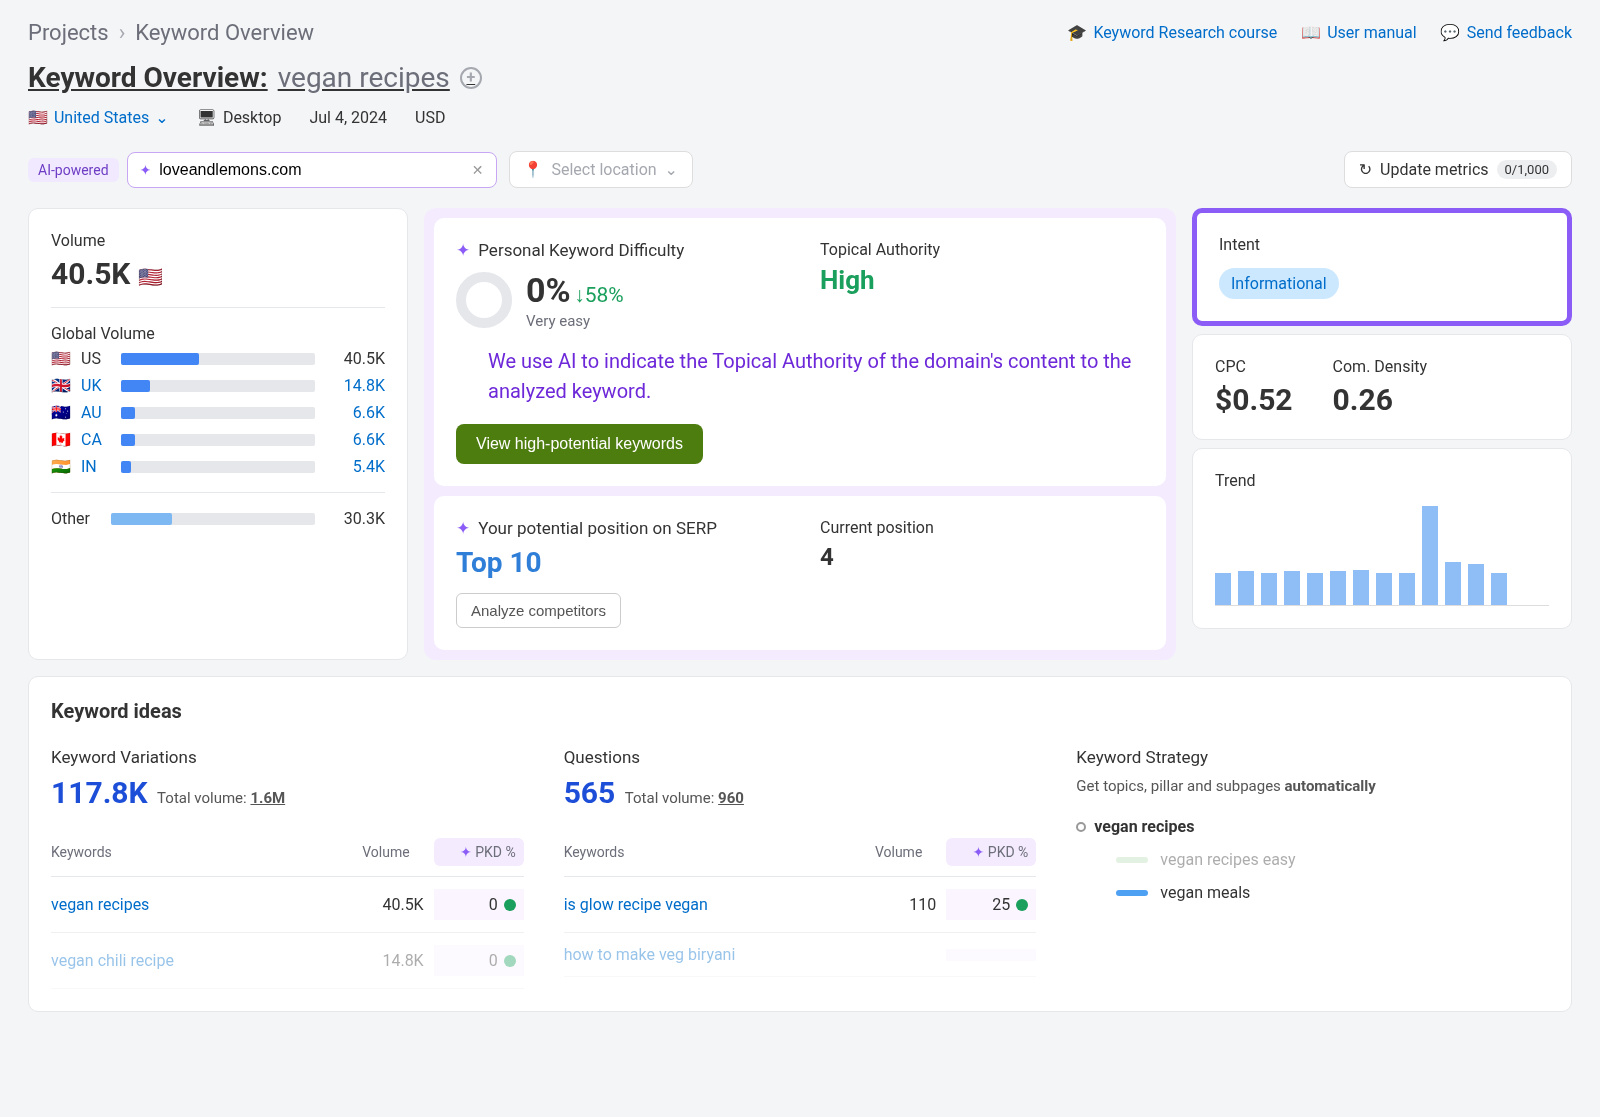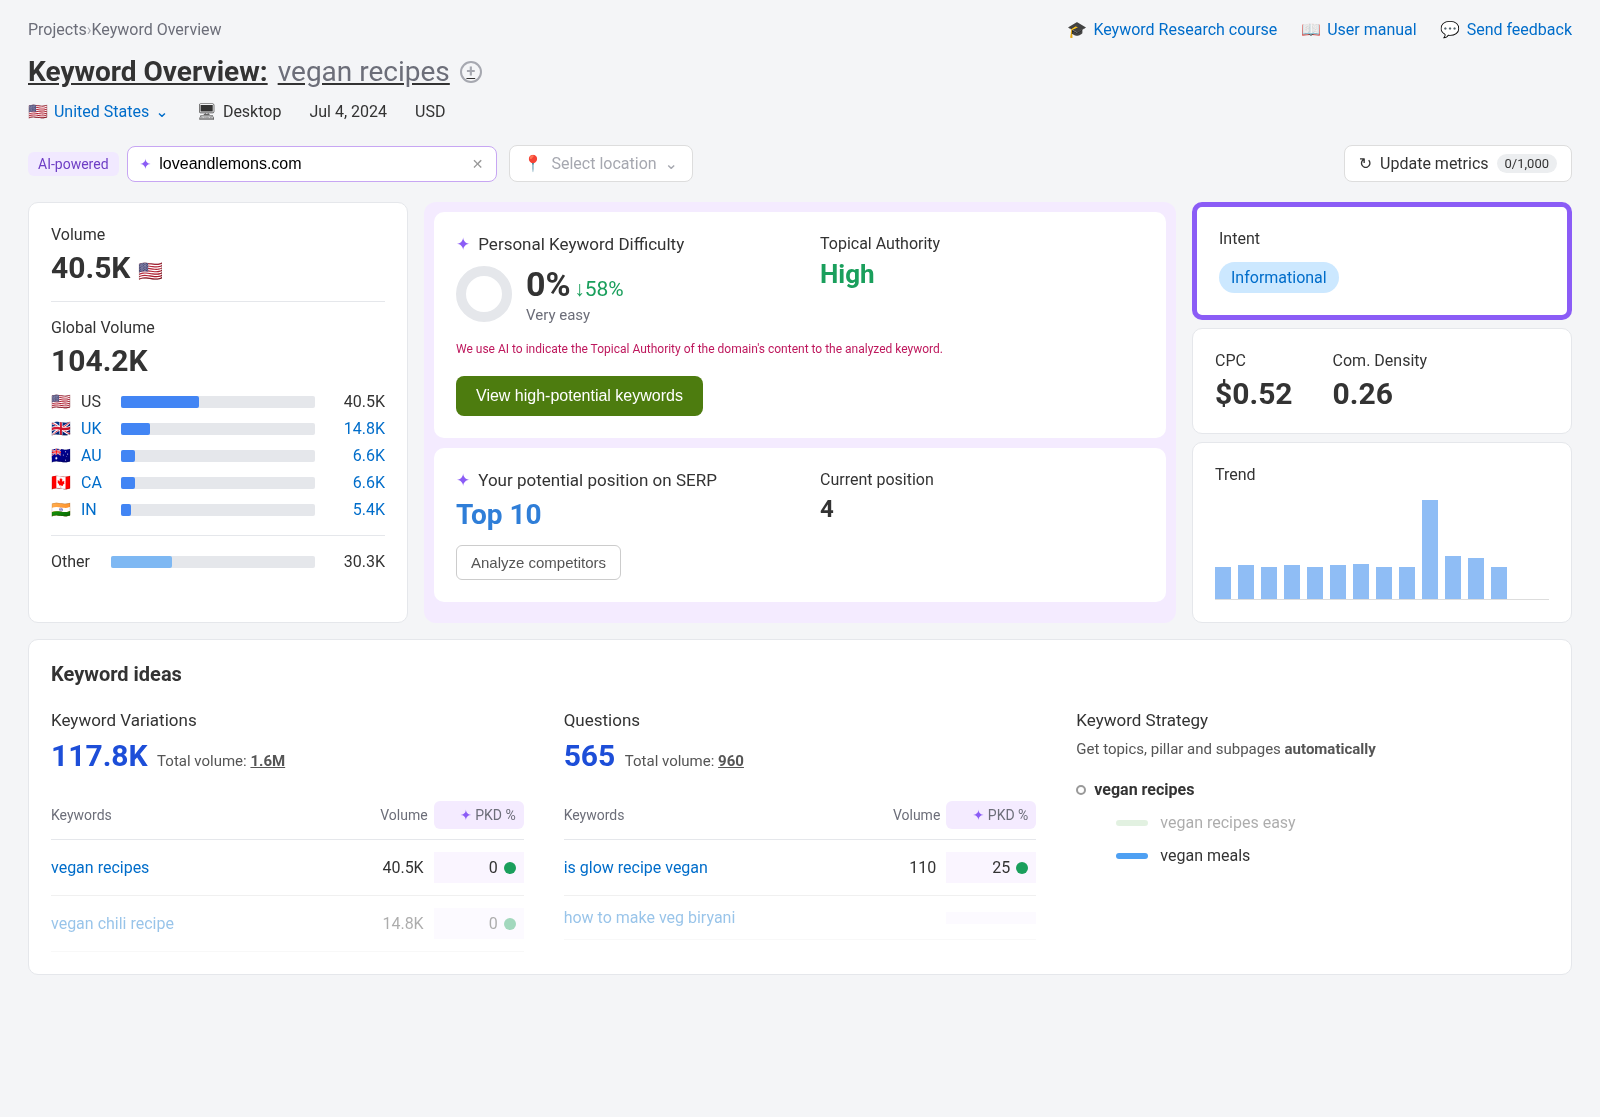--- a/index.html
+++ b/index.html
@@ -1,19 +1,19 @@
 <!DOCTYPE html>
 <html><head>
 <meta charset="utf-8">
 <style>
 * { box-sizing: border-box; margin: 0; padding: 0; }
 body { font-family: -apple-system, BlinkMacSystemFont, 'Segoe UI', Roboto, sans-serif; background: #f4f5f7; color: #333; font-size: 14px; }
 .container { width: 1600px; padding: 20px 28px; }
 .top-bar { display: flex; justify-content: space-between; align-items: center; margin-bottom: 16px; }
-.breadcrumb { display: flex; align-items: flex-end; color: #6c6e79; font-size: 16px; }
+.breadcrumb { display: flex; align-items: flex-end; gap: 10px; color: #6c6e79; font-size: 22px; }
 .breadcrumb a { color: #6c6e79; text-decoration: none; cursor: pointer; }
 .breadcrumb .chevron { color: #a6a8b0; }
 .top-links { display: flex; gap: 24px; }
 .top-links a { color: #006dca; text-decoration: none; font-size: 16px; display: flex; align-items: center; gap: 6px; cursor: pointer; }
 .page-title { font-size: 28px; font-weight: 700; margin-bottom: 14px; display: flex; align-items: center; gap: 10px; text-decoration: underline; }
 .page-title .kw { color: #6c6e79; font-weight: 400; }
 .plus-circle { width: 22px; height: 22px; border: 2px solid #a6a8b0; border-radius: 50%; display: inline-flex; align-items: center; justify-content: center; color: #a6a8b0; font-size: 16px; cursor: pointer; }
 .filters-row { display: flex; align-items: center; gap: 28px; margin-bottom: 24px; font-size: 16px; }
 .filters-row .country { color: #006dca; display: flex; align-items: center; gap: 6px; cursor: pointer; }
 .filters-row .device { display: flex; align-items: center; gap: 6px; color: #333; }
@@ -46,21 +46,21 @@
 .pkd-left { flex: 1; }
 .pkd-header { display: flex; align-items: center; gap: 8px; font-size: 17px; margin-bottom: 10px; }
 .sparkle { color: #8b5cf6; }
 .pkd-body { display: flex; align-items: center; gap: 14px; }
 .ring { width: 56px; height: 56px; border-radius: 50%; border: 10px solid #e5e7eb; }
 .pkd-pct { font-size: 34px; font-weight: 700; }
 .pkd-change { color: #1a9f5c; font-size: 21px; margin-top: 29px; }
 .pkd-sub { color: #6c6e79; font-size: 15px; margin-top: 2px; }
 .ta-right { flex: 1; }
 .ta-val { font-size: 26px; font-weight: 700; color: #1a9f5c; margin-top: 4px; }
-.desc-text { color: #be185d; font-size: 12px; margin-top: 16px; line-height: 1.5; }
+.desc-text { color: #6d28d9; font-size: 20px; margin-top: 16px; line-height: 1.5; margin-left: 32px; }
 .purple-btn { background: #4d7c0f; color: #fff; border: none; padding: 11px 20px; border-radius: 8px; font-size: 16px; font-weight: 500; margin-top: 18px; cursor: pointer; }
 .serp-row { display: flex; gap: 40px; }
 .serp-left { flex: 1; }
 .serp-title { display: flex; align-items: center; gap: 8px; font-size: 17px; margin-bottom: 8px; }
 .serp-val { font-size: 28px; font-weight: 700; color: #2f7ed8; }
 .serp-right { flex: 1; }
 .cp-val { font-size: 24px; font-weight: 700; margin-top: 4px; }
 .gray-btn { background: #fff; border: 1px solid #ccc; padding: 8px 14px; border-radius: 6px; font-size: 15px; margin-top: 14px; cursor: pointer; color: #555; }
 .right-col { display: flex; flex-direction: column; gap: 8px; }
 .intent-card { border: 5px solid #8b5cf6; }
@@ -71,21 +71,21 @@
 .ideas-card { background: #fff; border: 1px solid #e5e7eb; border-radius: 10px; padding: 22px; }
 .ideas-title { font-size: 20px; font-weight: 700; margin-bottom: 24px; }
 .ideas-grid { display: grid; grid-template-columns: 1fr 1fr 1fr; gap: 40px; }
 .col-title { font-size: 17px; margin-bottom: 8px; }
 .col-big { font-size: 30px; font-weight: 700; color: #1d4ed8; display: inline-block; }
 .col-sub { font-size: 15px; color: #555; display: inline; margin-left: 6px; }
 .col-sub strong { font-weight: 700; text-decoration: underline; }
 .table-head { display: flex; align-items: center; border-bottom: 1px solid #e5e7eb; padding: 10px 0; margin-top: 18px; font-size: 14px; color: #6c6e79; }
 .table-head .th1 { flex: 1; }
 .table-head .th2 { width: 80px; text-align: right; }
-.table-head .th3 { width: 90px; text-align: right; background: #f4ebff; padding: 6px 8px; border-radius: 6px; margin-left: 6px; }
+.table-head .th3 { width: 90px; text-align: right; background: #f4ebff; padding: 6px 8px; border-radius: 6px; margin-left: 24px; }
 .table-row { display: flex; align-items: center; padding: 12px 0; border-bottom: 1px solid #f0f0f0; font-size: 16px; }
 .table-row .td1 { flex: 1; color: #006dca; cursor: pointer; }
 .table-row .td2 { width: 80px; text-align: right; }
 .table-row .td3 { width: 90px; text-align: right; display: flex; align-items: center; justify-content: flex-end; gap: 6px; background: #faf5ff; padding: 6px 8px; margin-left: 10px; }
 .dot-green { width: 12px; height: 12px; background: #1a9f5c; border-radius: 50%; display: inline-block; }
 .strategy-desc { font-size: 15px; color: #555; margin-top: 10px; }
 .strategy-desc strong { font-weight: 700; }
 .strat-root { display: flex; align-items: center; gap: 8px; font-weight: 700; margin-top: 22px; font-size: 16px; }
 .strat-dot { width: 10px; height: 10px; border: 2px solid #999; border-radius: 50%; }
 .strat-item { display: flex; align-items: center; gap: 12px; margin-top: 14px; margin-left: 40px; font-size: 16px; }
@@ -160,21 +160,20 @@
 
   <div class="grid">
 
     <div class="card">
       <div class="card-label">Volume</div>
       <div class="big-num">
         <span>40.5K</span> <span style="font-size:20px">🇺🇸</span>
       </div>
       <div class="divider"></div>
       <div class="card-label">Global Volume</div>
-      <div class="big-num" style="margin-bottom:14px">104.2K</div>
       <div id="country-list">
           <div class="country-row">
             <span class="flag">🇺🇸</span>
     <span class="cc" style="color:#333">US</span>
     <div class="bar-track">
               <div class="bar-fill" style="width:40%"></div>
             </div>
     <span class="val" style="color:#333">40.5K</span>
           </div>
           <div class="country-row">

